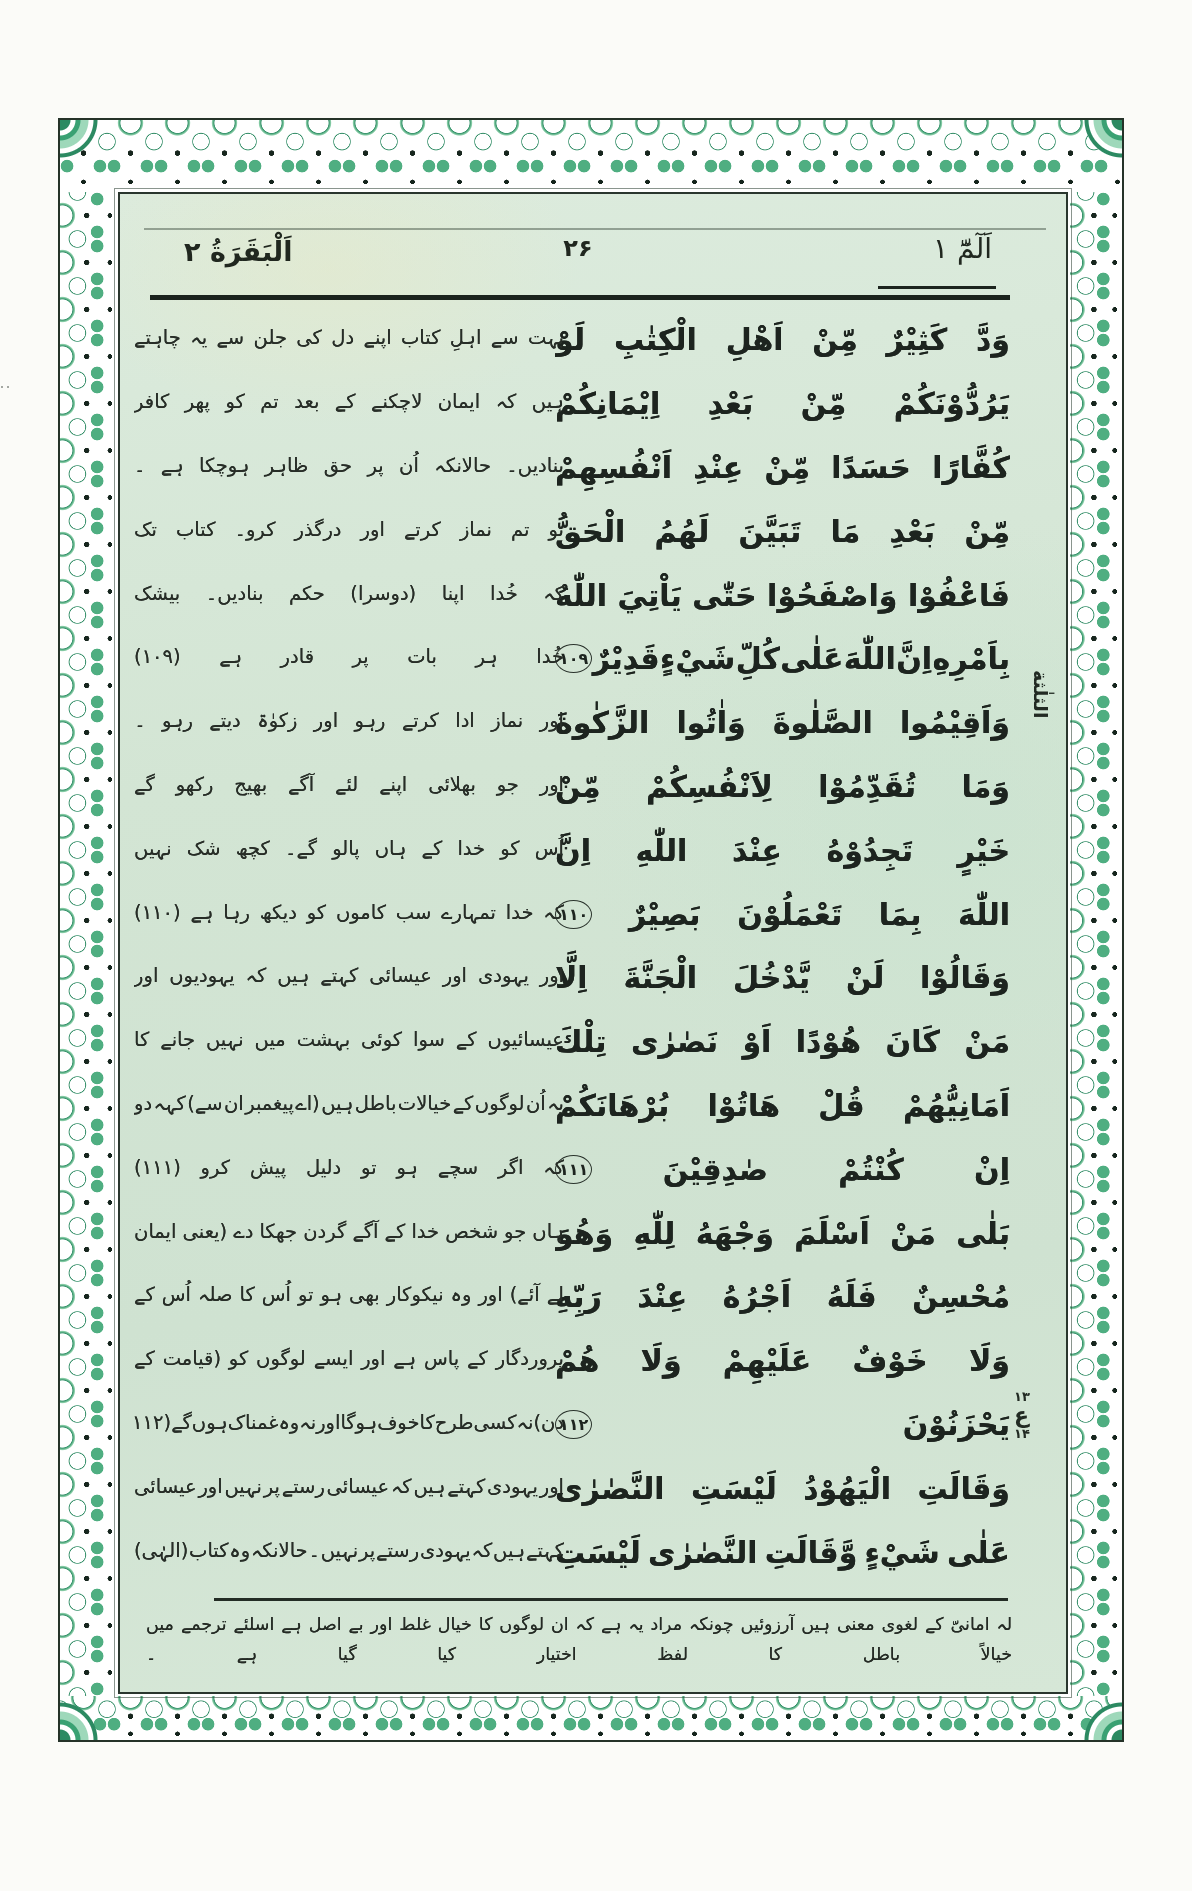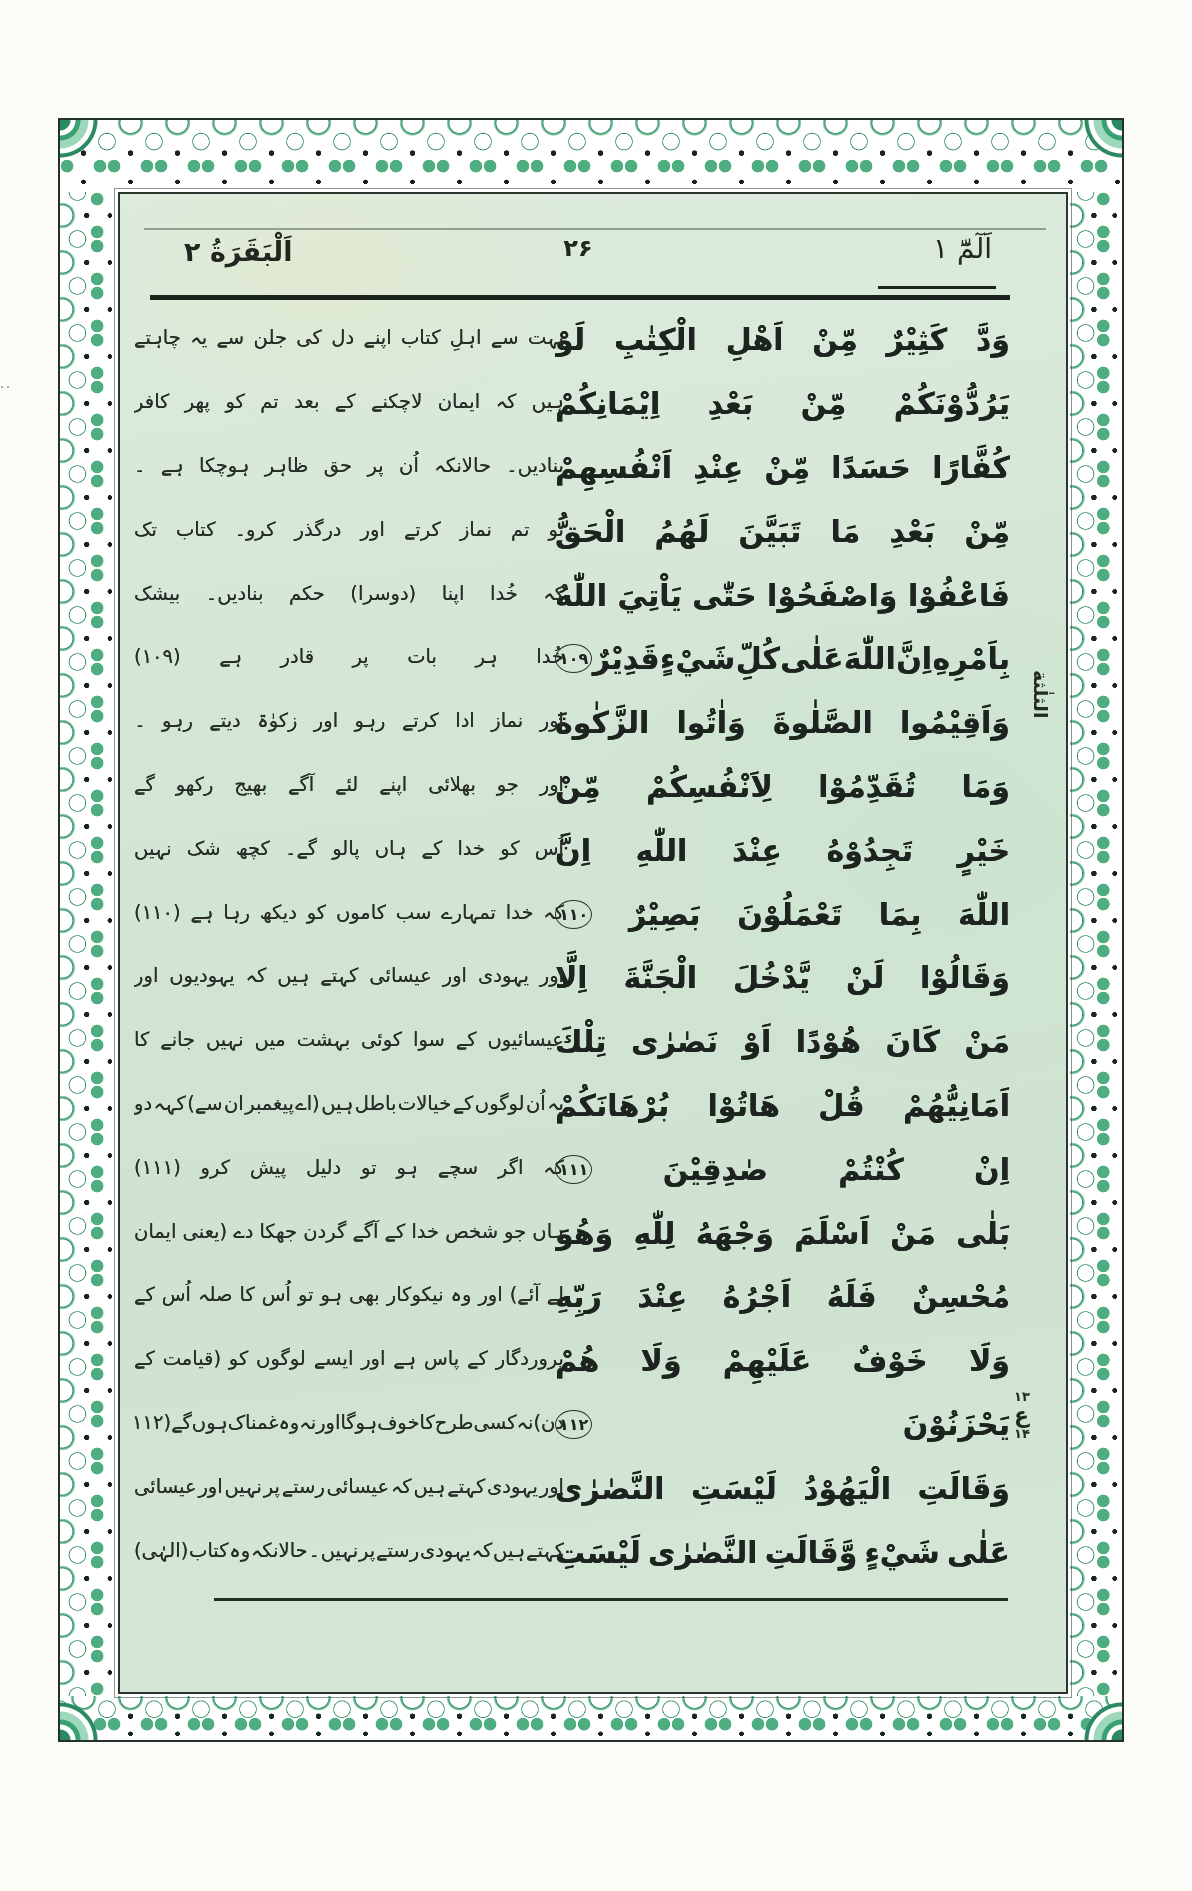--- a/index.html
+++ b/index.html
@@ -498,20 +498,21 @@
           <span>نہیں</span>
           <span>۔</span>
           <span>حالانکہ</span>
           <span>وہ</span>
           <span>کتاب</span>
           <span>(الہٰی)</span>
         </div>
       </div>
 
     <div class="fn-rule"></div>
+    <div class="fn">لہ امانیّ کے لغوی معنی ہیں آرزوئیں چونکہ مراد یہ ہے کہ ان لوگوں کا خیال غلط اور بے اصل ہے اسلئے ترجمے میں خیالاً باطل کا لفظ اختیار کیا گیا ہے ۔</div>
 
     <div class="m-quarter">الثلٰثة</div>
     <div class="m-ruku">
       <div class="n">۱۳</div>
       <div class="ain">ع</div>
       <div class="n">۱۴</div>
     </div>
   </div>
 
   <div class="artifact">:</div>

